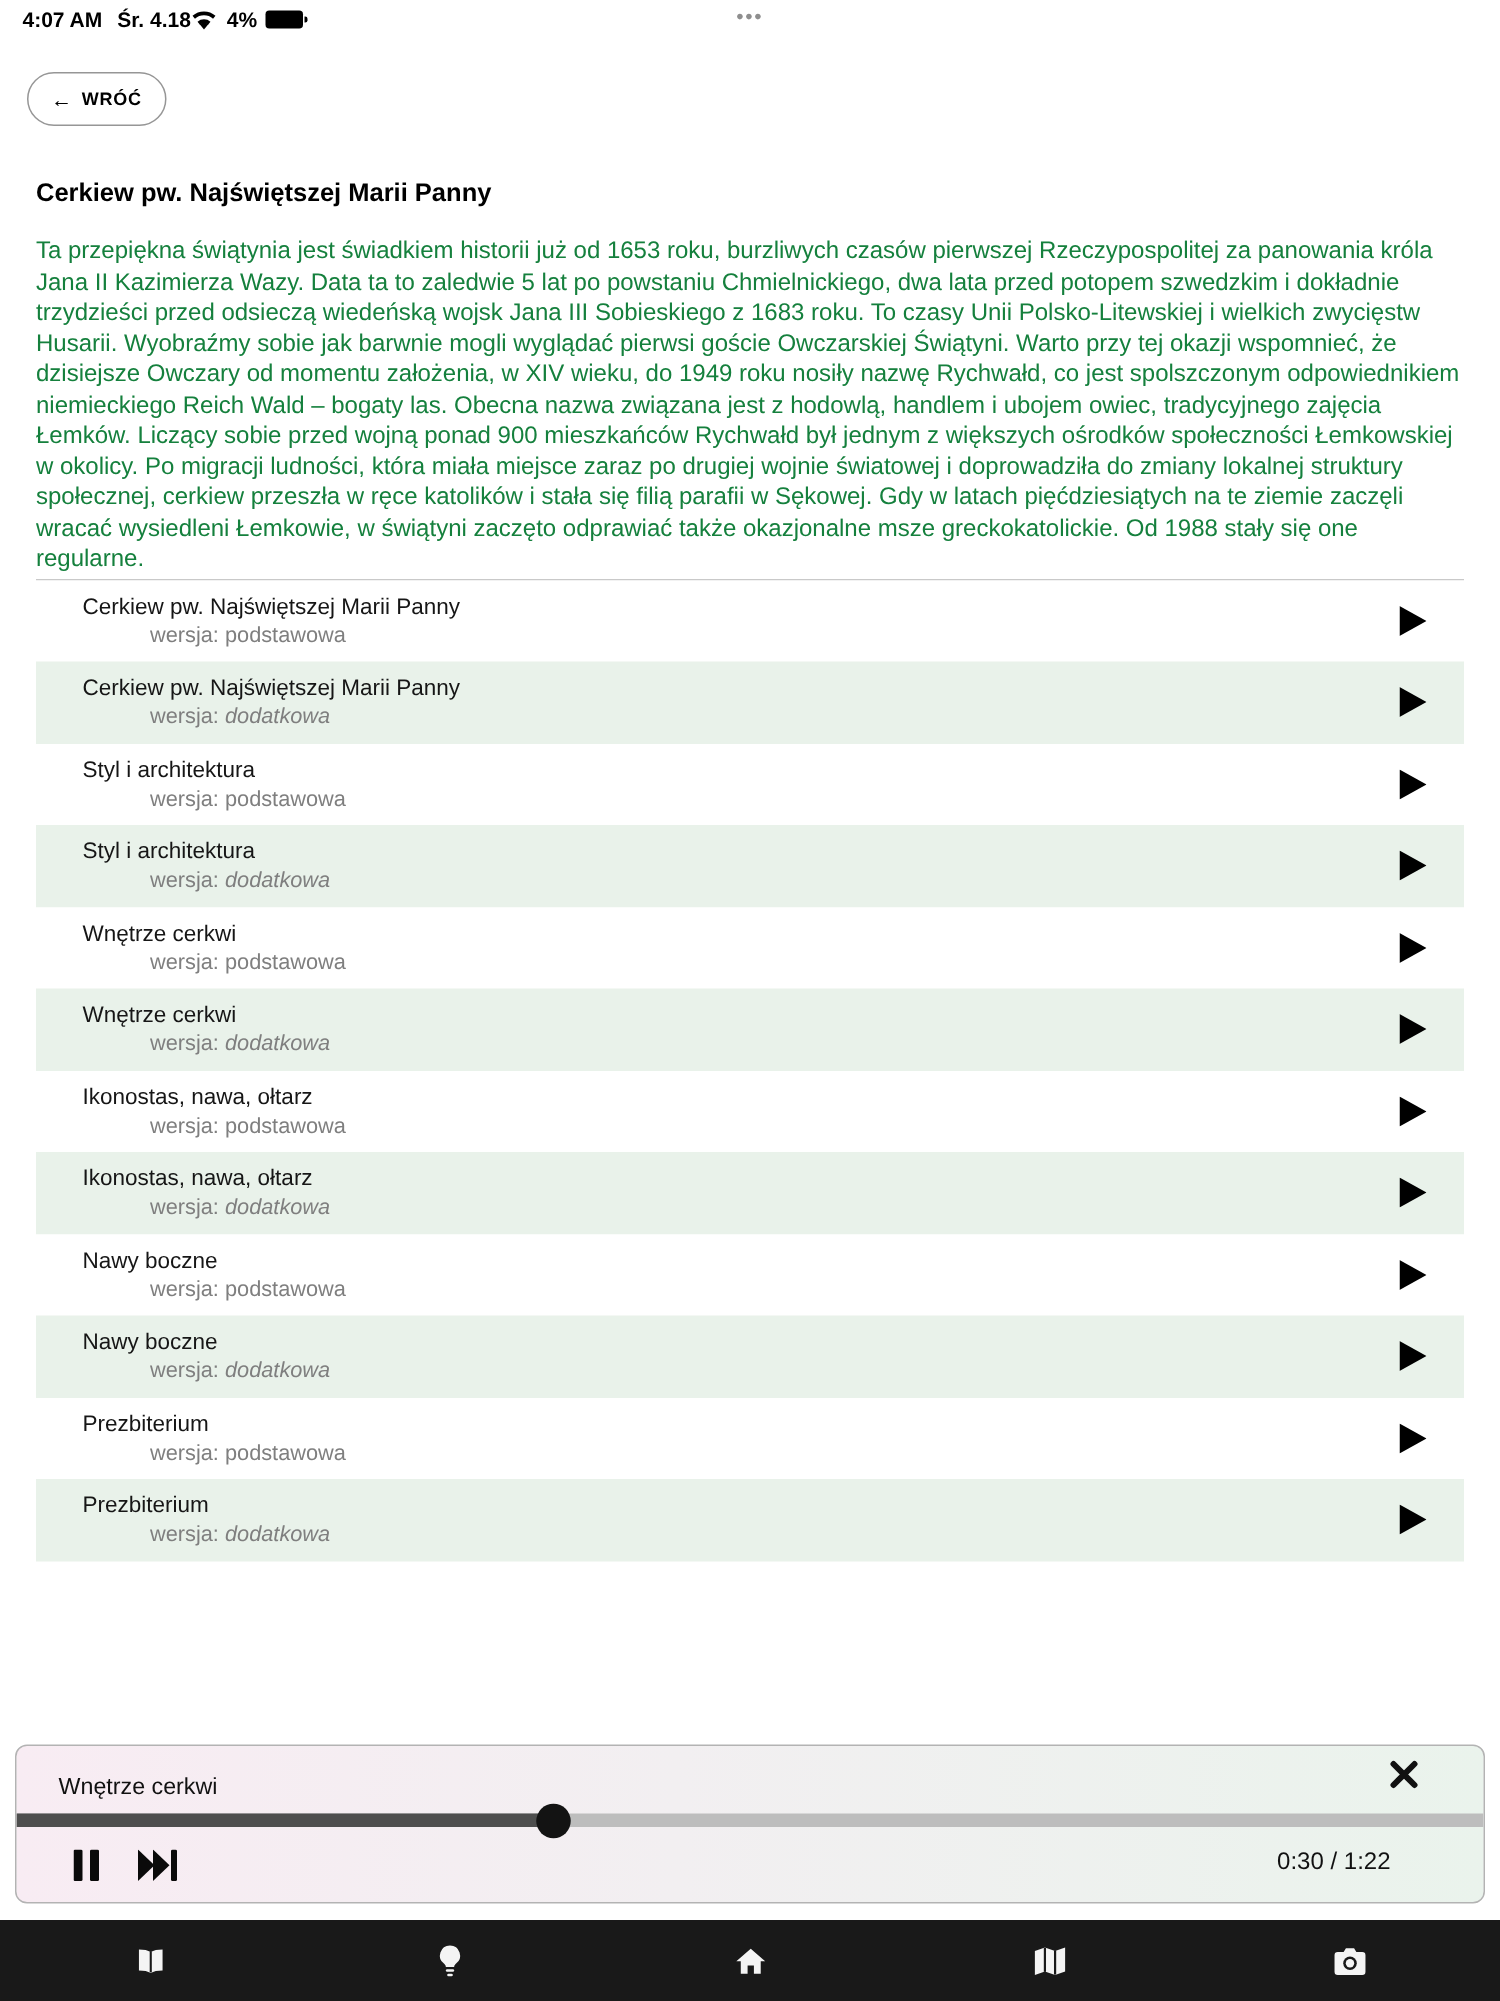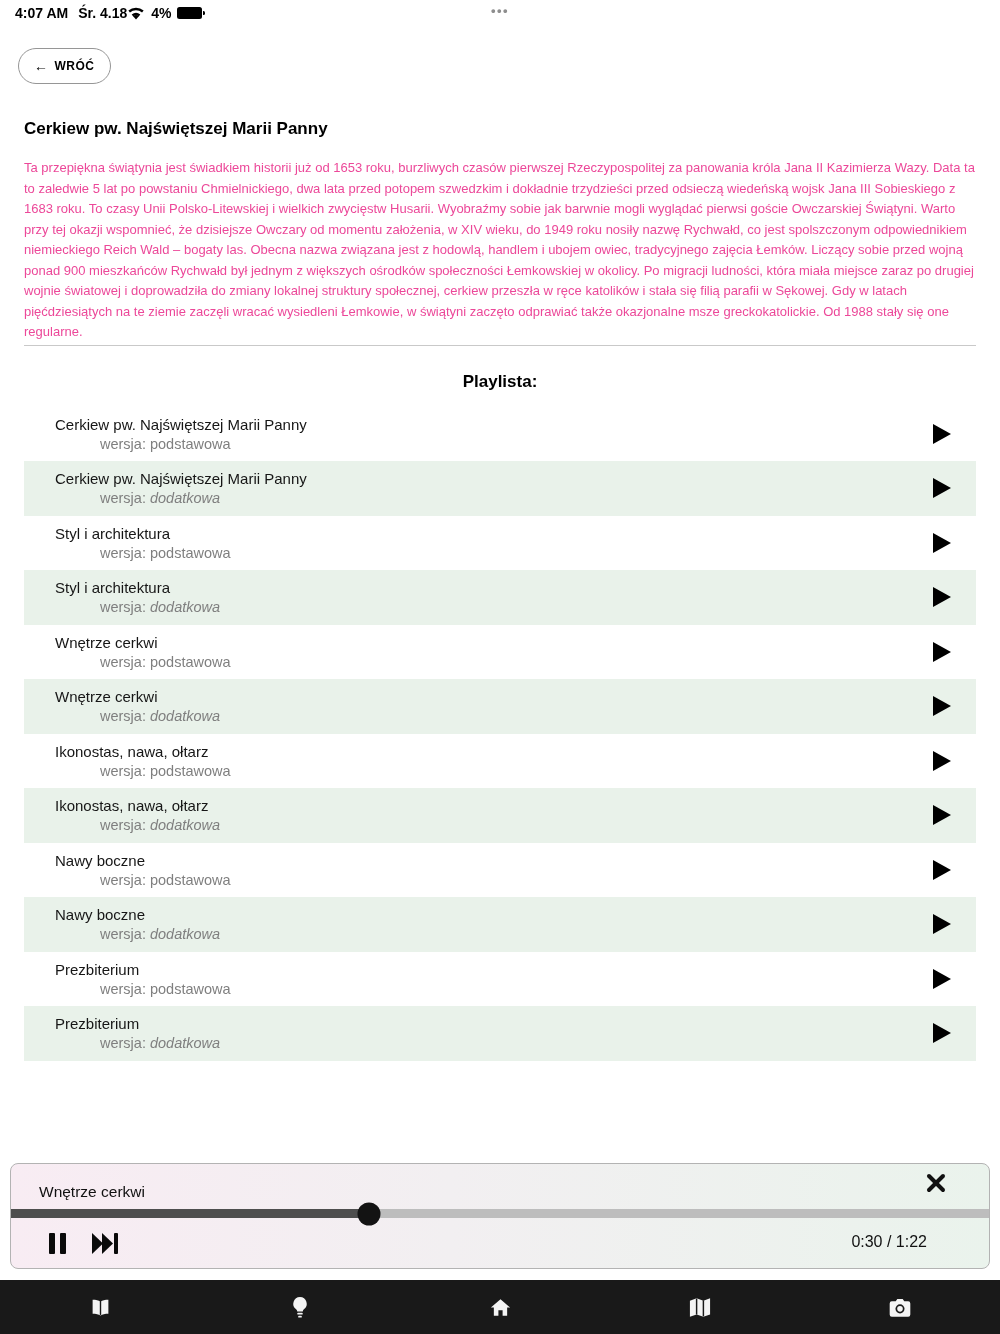--- a/index.html
+++ b/index.html
@@ -40,21 +40,21 @@
     border:1.5px solid #969696; border-radius:19px;
     padding:10px 15px; background:#fff;
     font-size:12px; font-weight:700; letter-spacing:.5px; cursor:pointer;
   }
   .back-arrow { font-size:14px; font-weight:400; line-height:1; }
 
   
   .content { position:absolute; top:119px; left:24px; right:24px; }
   .article-title { font-size:17px; font-weight:700; margin-bottom:19px; }
   .article-body {
-    font-size:13px; line-height:20.5px; color:#ec4899;
+    font-size:16px; line-height:20.5px; color:#15803d;
     padding-bottom:2px; border-bottom:1px solid #c9c9c9;
   }
 
   
   .playlist-heading { text-align:center; font-size:17px; font-weight:700; margin:26px 0 15px; }
   .playlist-row {
     display:flex; align-items:center;
     height:54.5px; padding:0 25px 0 31px;
     background:#ffffff; cursor:pointer;
   }
@@ -128,21 +128,20 @@
 
 <div class="back-button">
   <span class="back-arrow">←</span>
   <span>WRÓĆ</span>
 </div>
 
 <div class="content">
   <h1 class="article-title">Cerkiew pw. Najświętszej Marii Panny</h1>
   <p class="article-body">Ta przepiękna świątynia jest świadkiem historii już od 1653 roku, burzliwych czasów pierwszej Rzeczypospolitej za panowania króla Jana II Kazimierza Wazy. Data ta to zaledwie 5 lat po powstaniu Chmielnickiego, dwa lata przed potopem szwedzkim i dokładnie trzydzieści przed odsieczą wiedeńską wojsk Jana III Sobieskiego z 1683 roku. To czasy Unii Polsko-Litewskiej i wielkich zwycięstw Husarii. Wyobraźmy sobie jak barwnie mogli wyglądać pierwsi goście Owczarskiej Świątyni.  Warto przy tej okazji wspomnieć, że dzisiejsze Owczary od momentu założenia, w XIV wieku, do 1949 roku nosiły nazwę Rychwałd, co jest spolszczonym odpowiednikiem niemieckiego Reich Wald – bogaty las. Obecna nazwa związana jest z hodowlą, handlem i ubojem owiec, tradycyjnego zajęcia Łemków.  Liczący sobie przed wojną ponad 900 mieszkańców Rychwałd był jednym z większych ośrodków społeczności Łemkowskiej w okolicy. Po migracji ludności, która miała miejsce zaraz po drugiej wojnie światowej i doprowadziła do zmiany lokalnej struktury społecznej, cerkiew przeszła w ręce katolików i stała się filią parafii w Sękowej. Gdy w latach pięćdziesiątych na te ziemie zaczęli wracać wysiedleni Łemkowie, w świątyni zaczęto odprawiać także okazjonalne msze greckokatolickie. Od 1988 stały się one regularne.</p>
 
-  <h2 class="playlist-heading">Playlista:</h2>
   <div id="playlist">
       <div class="playlist-row">
     <div class="row-text">
       <div class="row-title">Cerkiew pw. Najświętszej Marii Panny</div>
       <div class="row-version"><span>wersja:&nbsp;</span><span>podstawowa</span></div>
     </div>
     <div class="play-button">
       <svg width="18" height="20" viewBox="0 0 18 20">
             <polygon points="0,0 18,10 0,20"></polygon>
           </svg>

